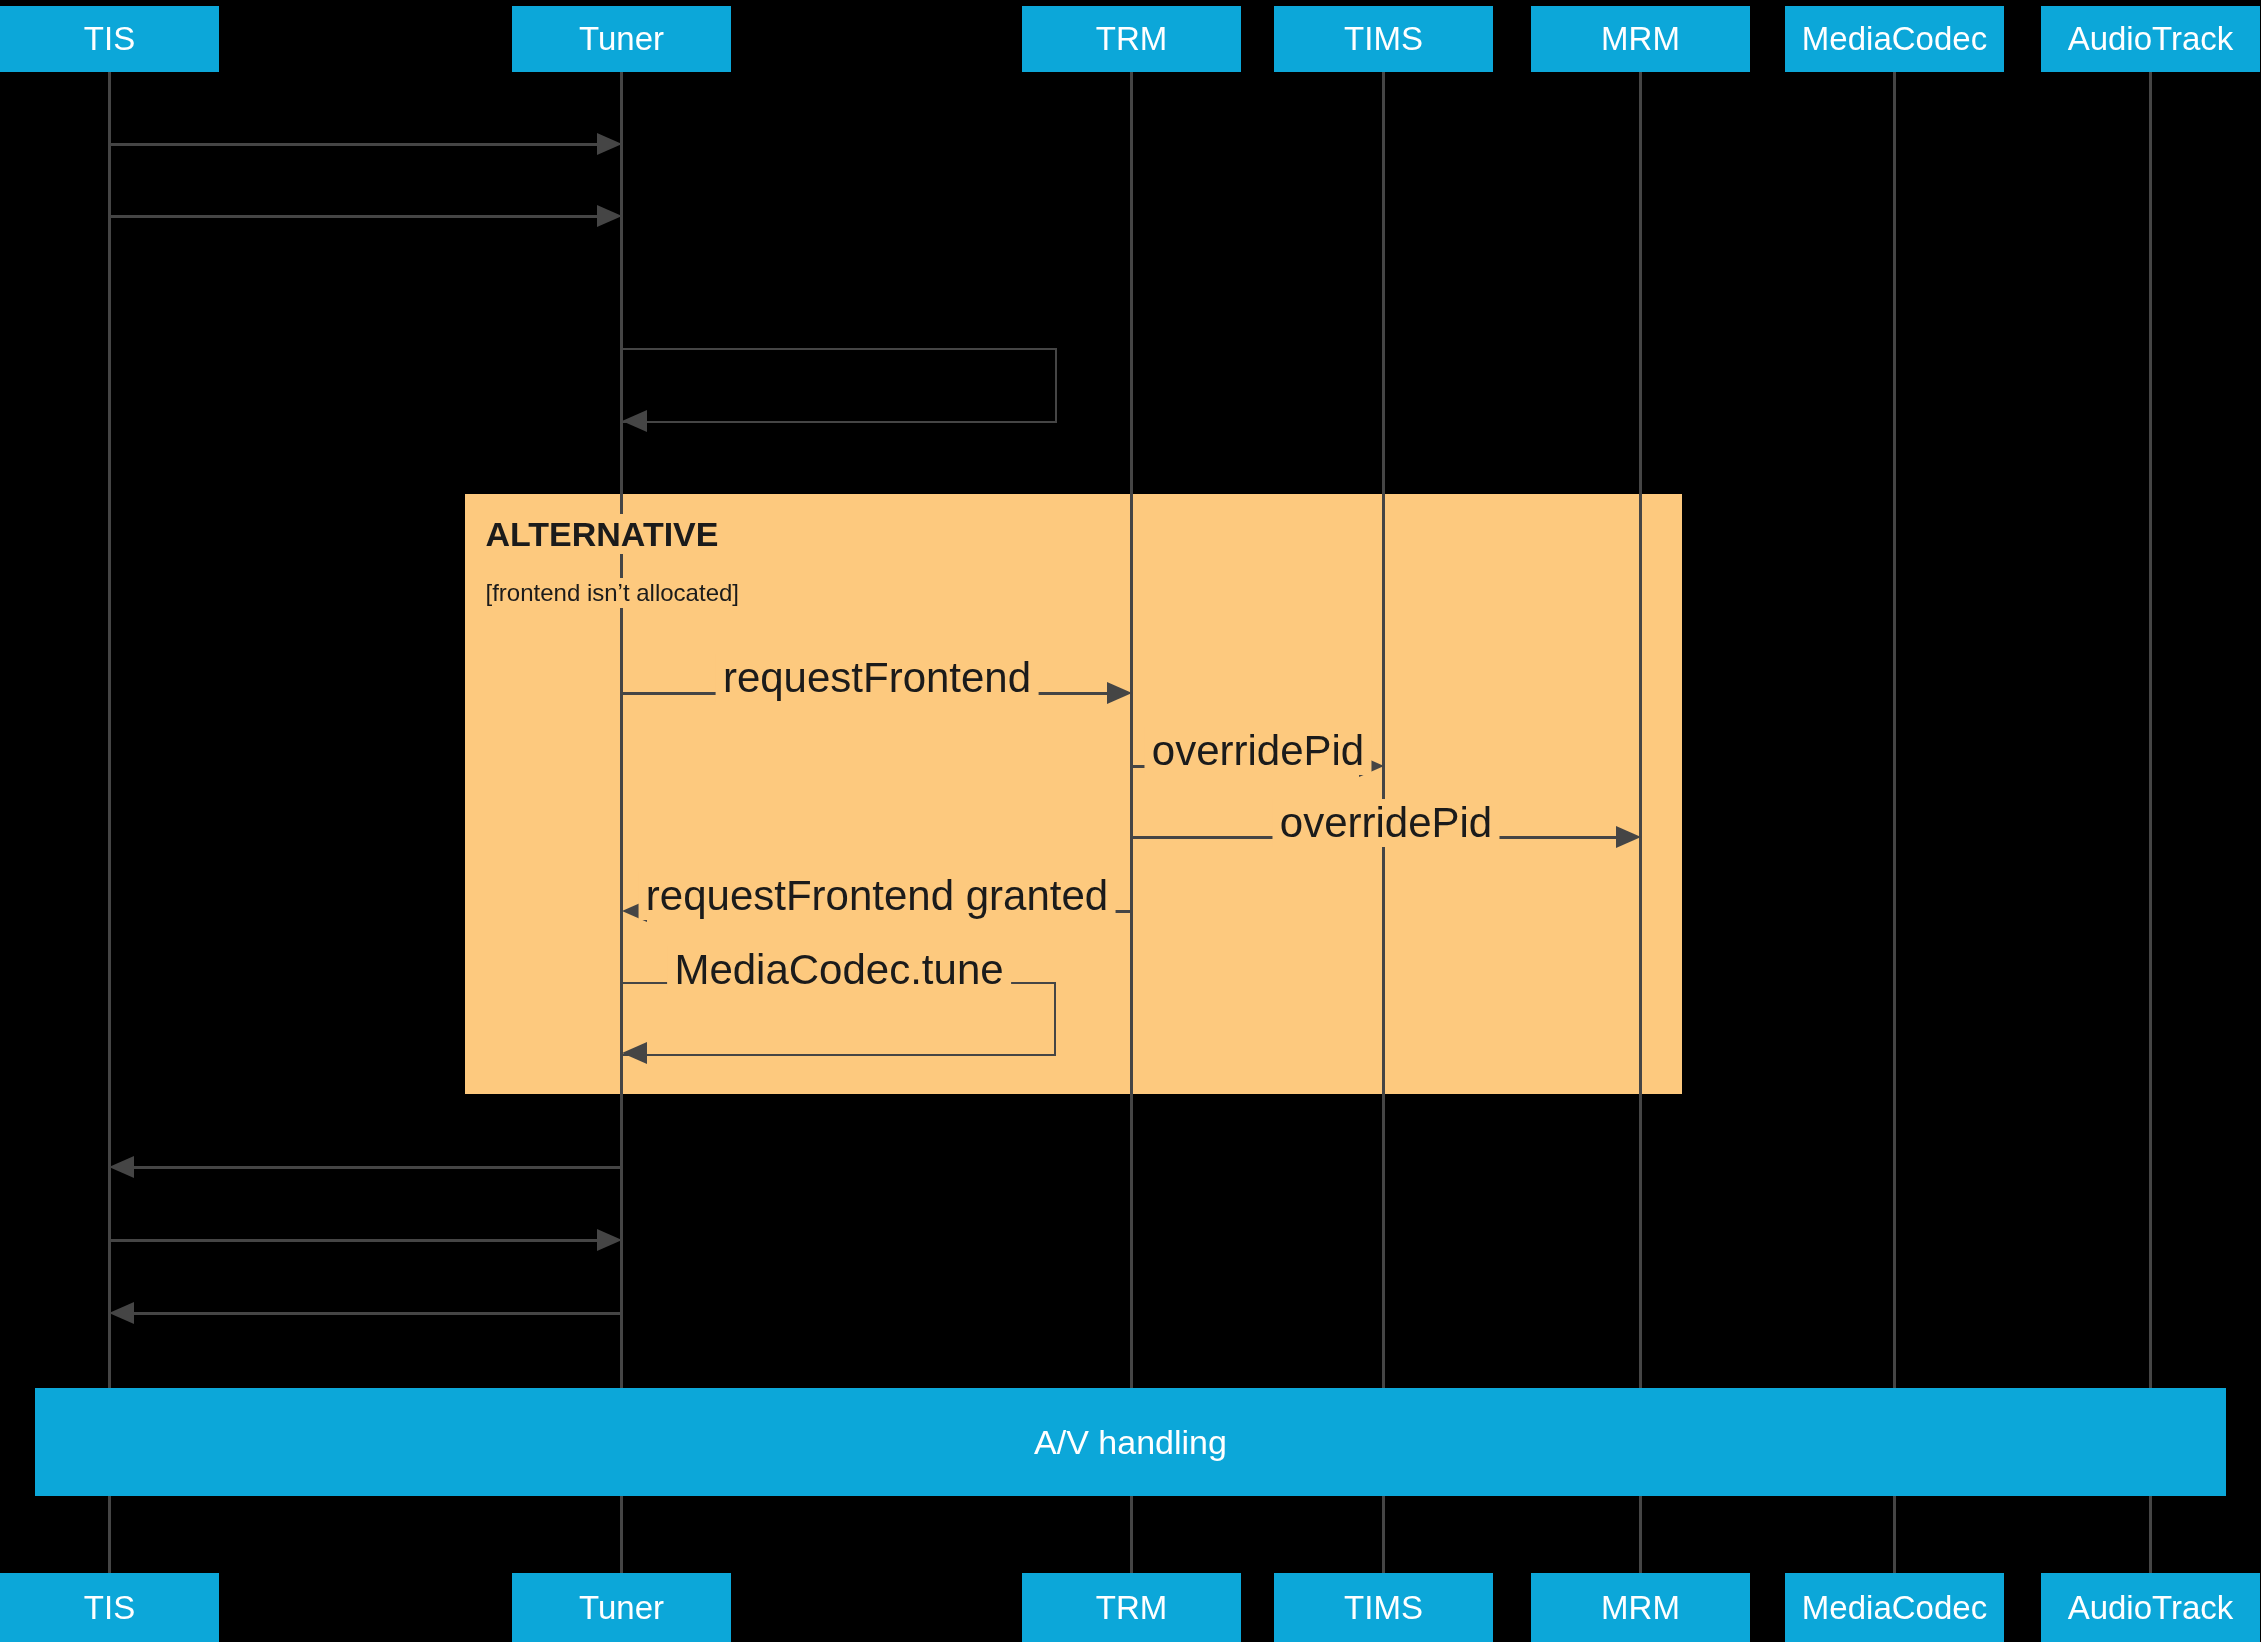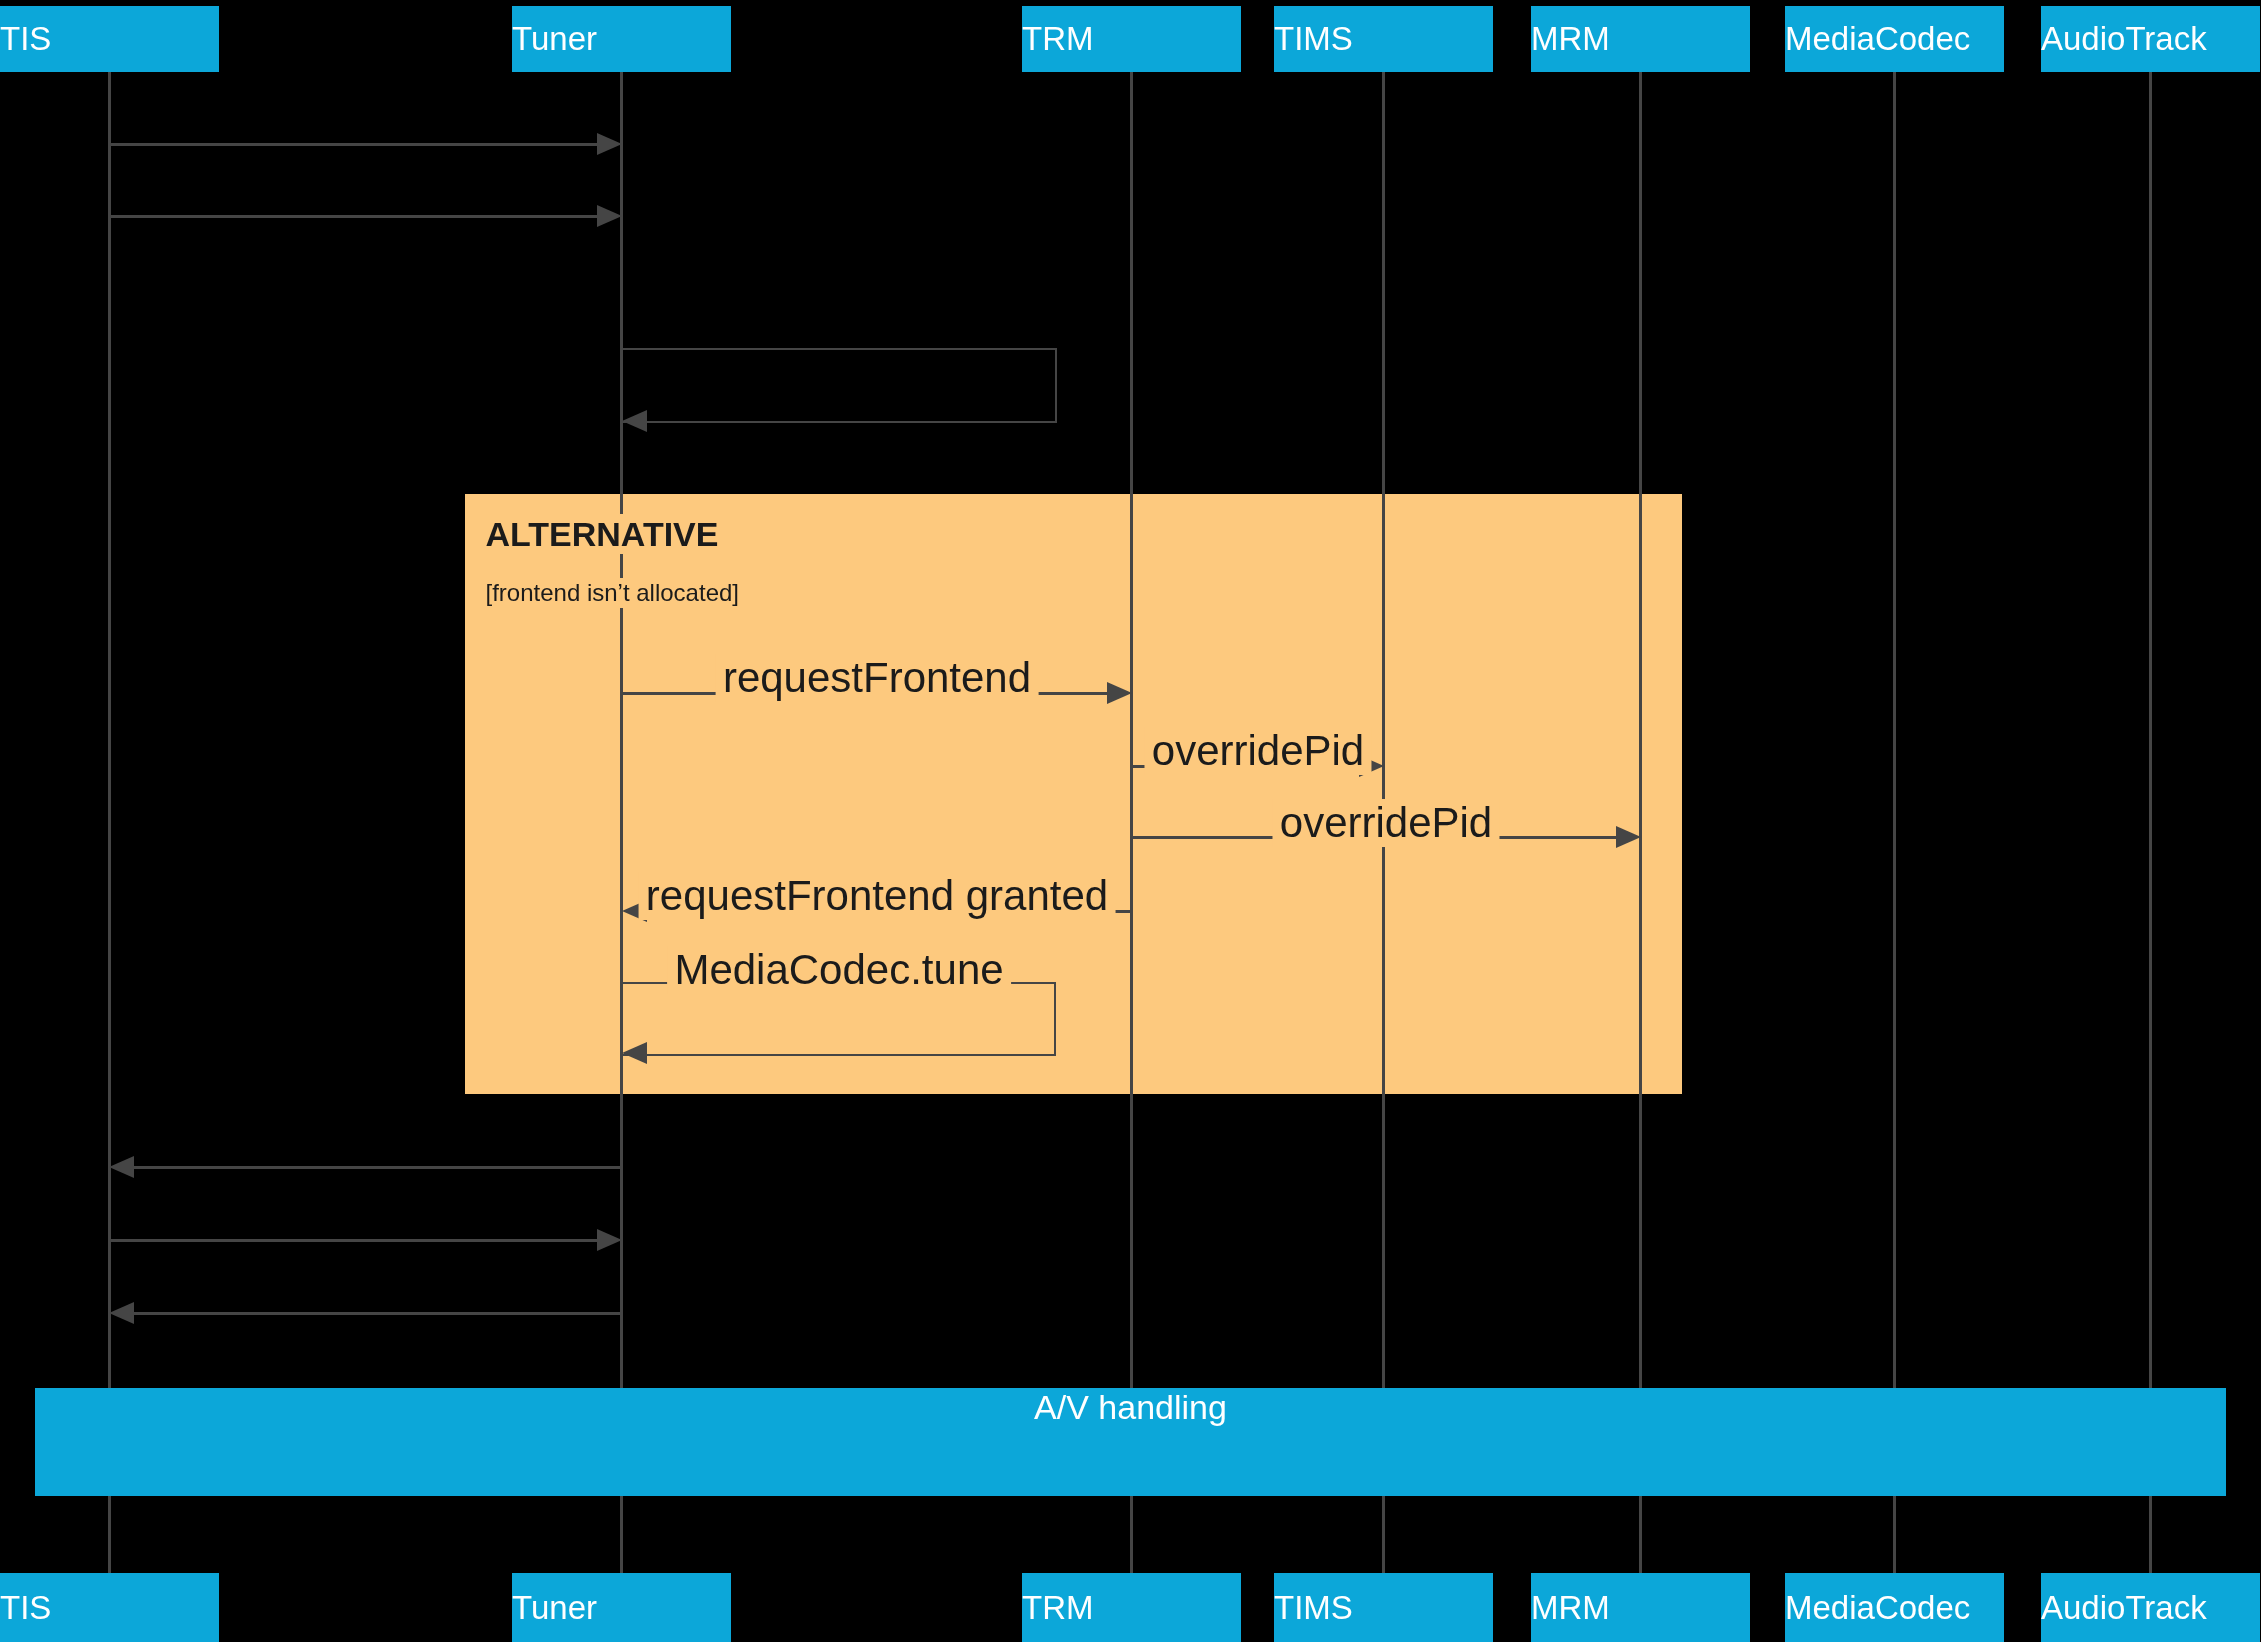--- a/index.html
+++ b/index.html
@@ -16,21 +16,21 @@
     font-family: "Liberation Sans", sans-serif;
   }
   .pbox {
     position: absolute;
     width: 219px;
     height: 66px;
     background: var(--participant-fill, #0CA7D9);
     color: var(--participant-text, #fff);
     display: flex;
     align-items: center;
-    justify-content: flex-start;
+    justify-content: center;
     font-size: 33px;
     z-index: 5;
   }
   .pbox.bottom { top: 1573px; height: 69px; }
   .lifeline {
     position: absolute;
     top: 72px;
     height: 1501px;
     width: 2.9px;
     background: var(--line, #454545);
@@ -113,21 +113,21 @@
   }
   .avbar {
     position: absolute;
     left: 35px;
     top: 1388px;
     width: 2191px;
     height: 108px;
     background: var(--participant-fill, #0CA7D9);
     color: var(--participant-text, #fff);
     display: flex;
-    align-items: flex-start;
+    align-items: center;
     justify-content: center;
     font-size: 34px;
     z-index: 5;
   }
 </style>
 </head>
 <body>
 
 <div id="diagram">
 

